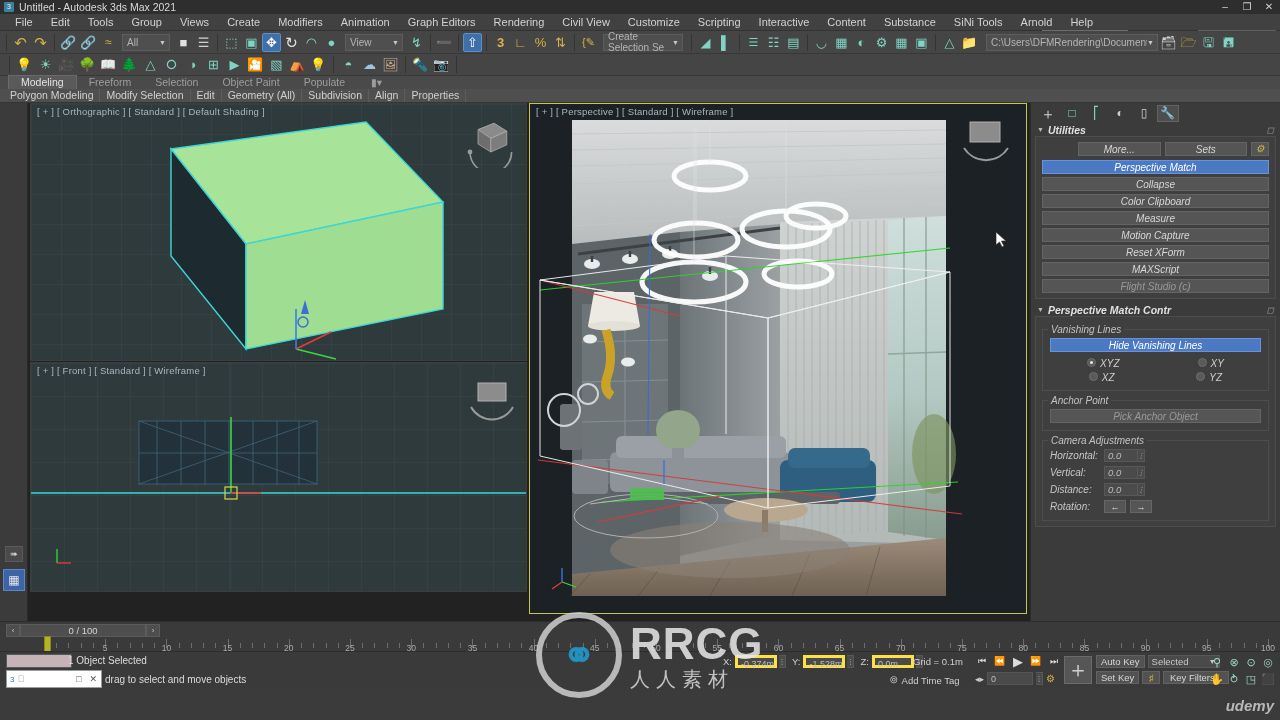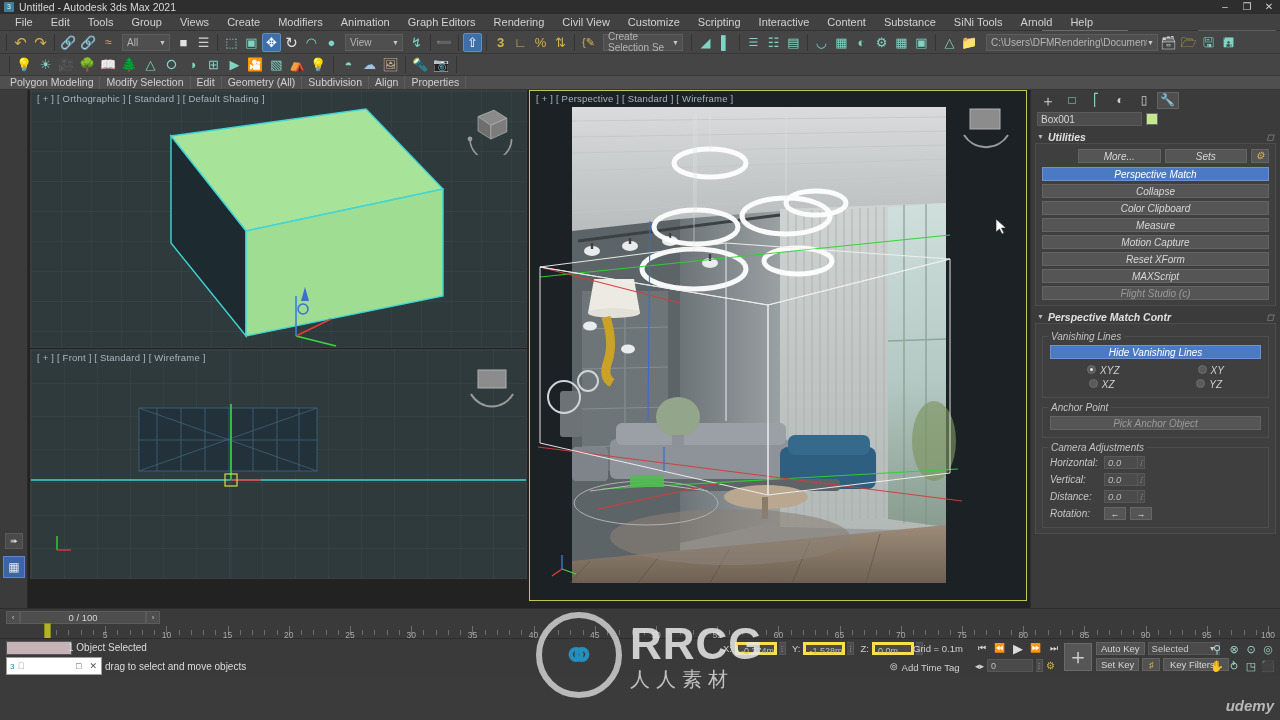--- a/index.html
+++ b/index.html
@@ -392,20 +392,28 @@
     <div class="tbtn">
         <span class="g gold">🔦</span>
       </div>
     <div class="tbtn">
         <span class="g teal">📷</span>
       </div>
     <div class="tsep"></div>
   </div>
 
   <div class="ribbon">
+    <div class="ribtabs">
+      <div class="ribtab sel">Modeling</div>
+      <div class="ribtab">Freeform</div>
+      <div class="ribtab">Selection</div>
+      <div class="ribtab">Object Paint</div>
+      <div class="ribtab">Populate</div>
+      <div class="ribtab" style="padding-left:14px;">▮▾</div>
+    </div>
     <div class="ribrow">
       <div class="ribitem">Polygon Modeling</div>
       <div class="ribitem">Modify Selection</div>
       <div class="ribitem">Edit</div>
       <div class="ribitem">Geometry (All)</div>
       <div class="ribitem">Subdivision</div>
       <div class="ribitem">Align</div>
       <div class="ribitem">Properties</div>
     </div>
   </div>
@@ -725,24 +733,20 @@
             <span class="g" style="font-size:12px;">◐</span>
           </div>
         <div class="cmdtab">
             <span class="g" style="font-size:12px;">▯</span>
           </div>
         <div class="cmdtab sel">
             <span class="g blue" style="font-size:12px;">🔧</span>
           </div>
       </div>
 
-      <div class="namerow">
-        <div class="namefield">Box001</div>
-        <div class="swatch" style="background:#c3e88d;"></div>
-      </div>
 
       <div class="rollout">
         <div class="rolloutHdr">
           <span class="tri">▼</span>
           <span>Utilities</span>
           <span class="pin">◻</span>
         </div>
         <div class="rbody">
           <div class="row">
             <div class="mxbtn" style="flex:1;margin-bottom:0;margin-left:36px;">More...</div>

